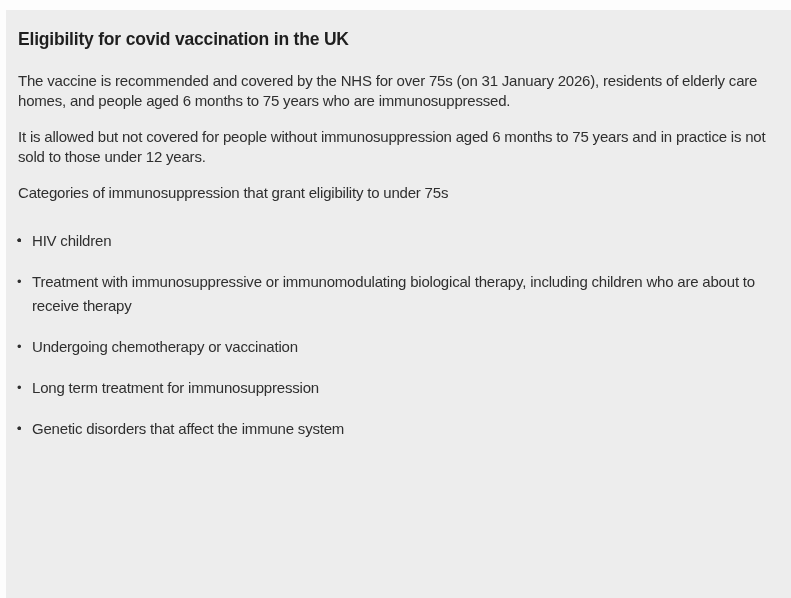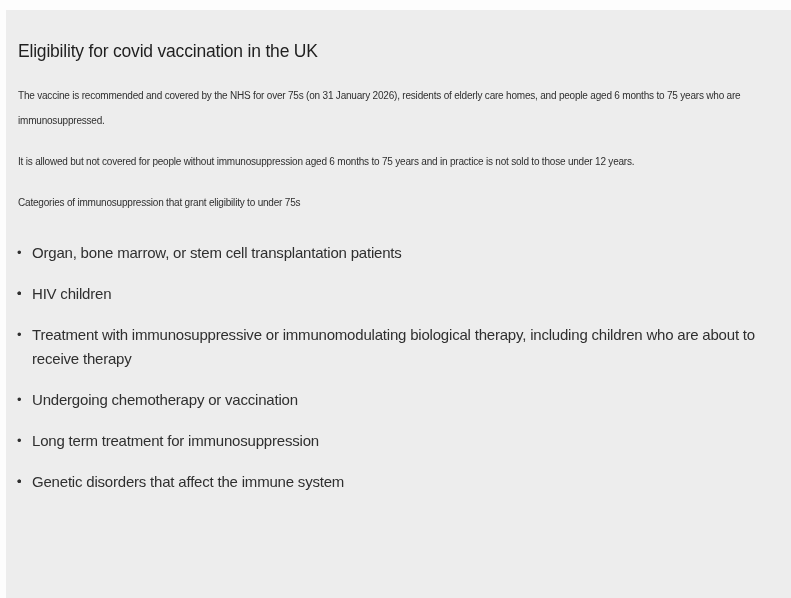--- a/index.html
+++ b/index.html
@@ -22,30 +22,30 @@
     top: 10px;
     left: 6px;
     right: 0;
     bottom: 0;
     background: #ededed;
     box-sizing: border-box;
     padding: 15px 20px 18px 12px;
     color: #2f2f2f;
   }
   .panel h2 {
-    margin: 16px 0 21px 0;
+    margin: 4px 0 21px 0;
     font-size: 17.5px;
-    font-weight: 400;
+    font-weight: 700;
     color: #1f1f1f;
     letter-spacing: -0.2px;
   }
   .para {
     margin: 0 0 16px 0;
-    font-size: 10px;
-    line-height: 25px;
+    font-size: 15px;
+    line-height: 20px;
     letter-spacing: -0.2px;
     color: #2f2f2f;
     max-width: 752px;
   }
   .bullets {
     list-style: none;
     margin: 26px 0 0 0;
     padding: 0;
   }
   .bullets li {
@@ -80,21 +80,20 @@
 
         <p class="para">It is allowed but not covered for people without immunosuppression aged 6 months to 75 years and in practice is not sold to those under 12 years.</p>
 
         <p class="para">Categories of immunosuppression that grant eligibility to under 75s</p>
       </div>
 
     <ul class="bullets">
 
         <li>
           <span class="dot">•</span>
-          <span class="li-text">Organ, bone marrow, or stem cell transplantation patients</span>
         </li>
 
         <li>
           <span class="dot">•</span>
         </li>
 
         <li>
           <span class="dot">•</span>
           <span class="li-text">HIV children</span>
         </li>

